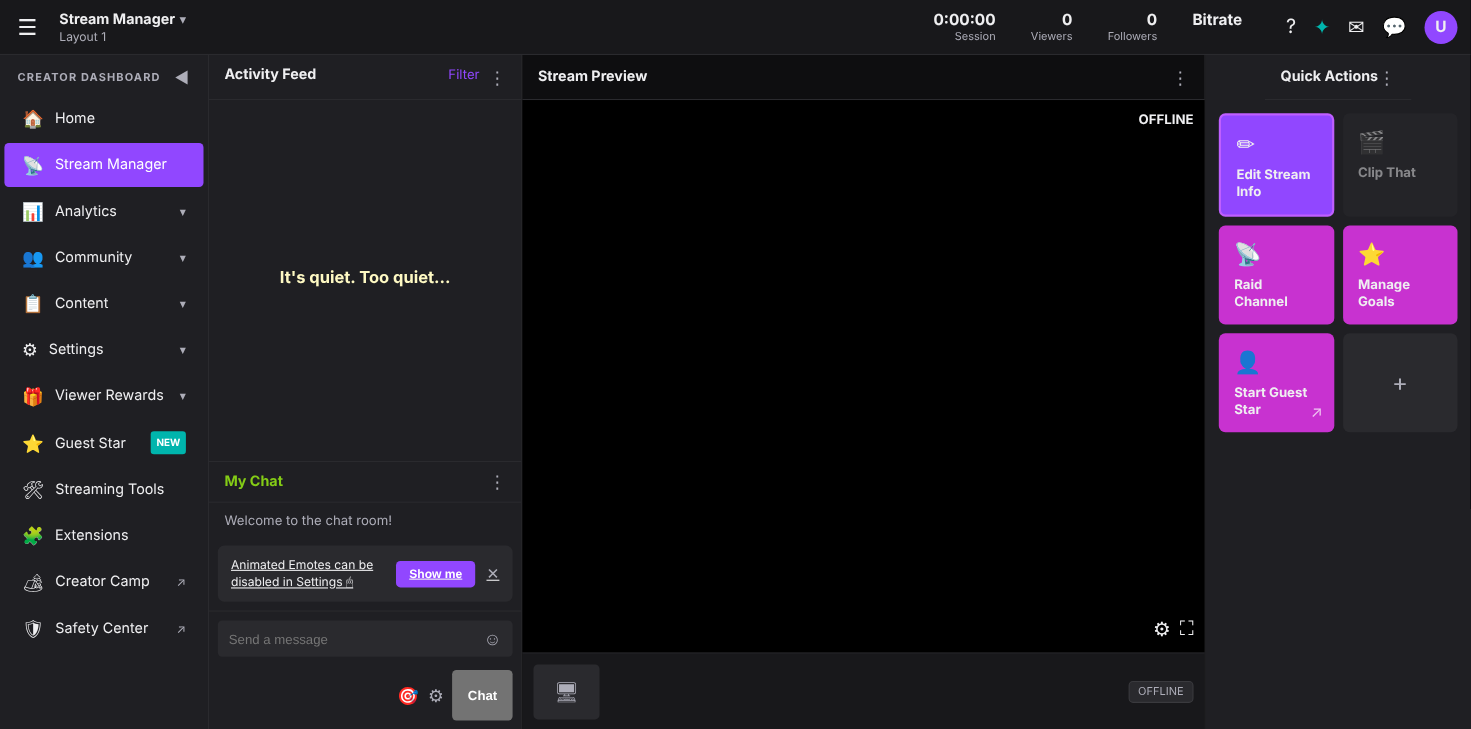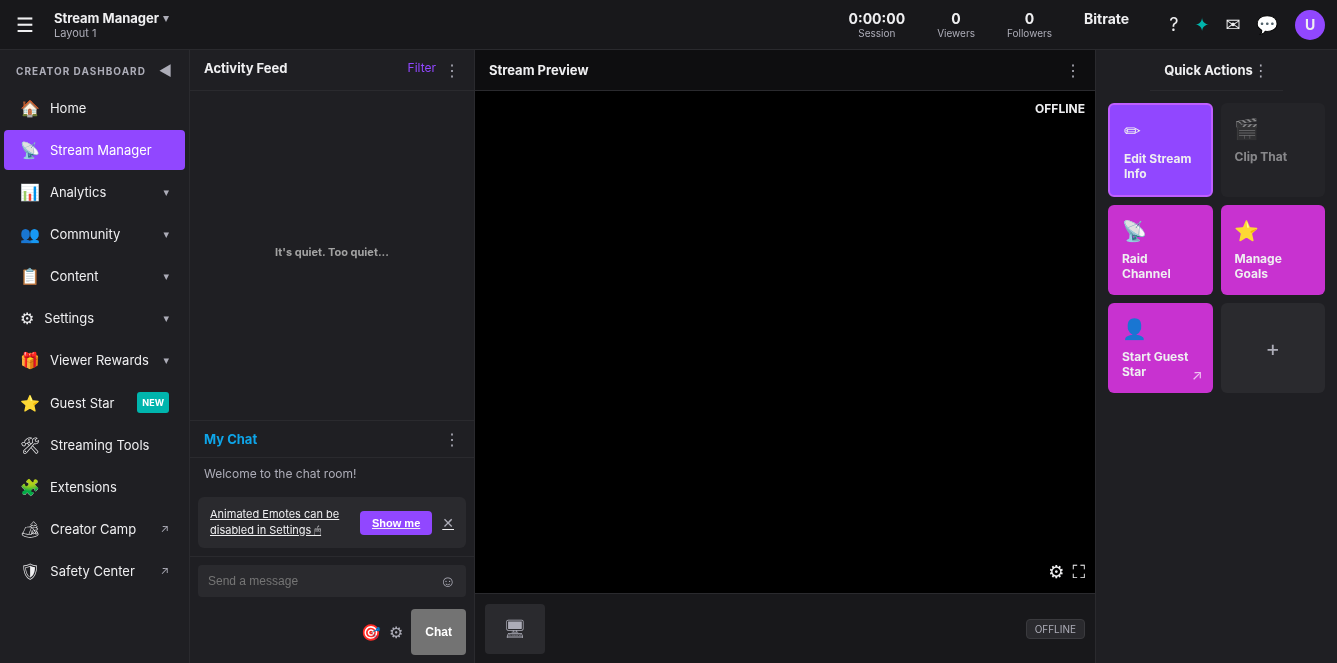--- a/index.html
+++ b/index.html
@@ -28,21 +28,21 @@
       margin-right: 8px;
     }
     .nav-brand-title { font-size: 13px; font-weight: 700; color: #efeff1; }
     .nav-brand-sub { font-size: 11px; color: #adadb8; }
     .nav-brand-chevron { font-size: 12px; color: #adadb8; margin-left: 4px; }
     .nav-stats {
       display: flex;
       gap: 32px;
       margin-left: auto;
     }
-    .nav-stat { display: flex; flex-direction: column; align-items: center; }
+    .nav-stat { display: flex; flex-direction: column; align-items: flex-end; }
     .nav-stat-value { font-size: 14px; font-weight: 700; color: #efeff1; }
     .nav-stat-label { font-size: 10px; color: #adadb8; }
     .nav-right-icons {
       display: flex;
       align-items: center;
       gap: 16px;
       margin-left: 24px;
     }
     .nav-icon { color: #efeff1; font-size: 18px; cursor: pointer; }
     .nav-avatar {
@@ -139,37 +139,37 @@
     .panel-dots { color: #adadb8; cursor: pointer; font-size: 16px; }
     .activity-empty {
       display: flex;
       flex-direction: column;
       align-items: center;
       justify-content: center;
       flex: 1;
       padding: 20px;
       text-align: center;
     }
-    .activity-empty-title { font-size: 11px; font-weight: 700; color: #a3a3a3; margin-bottom: 8px; }
+    .activity-empty-title { font-size: 15px; font-weight: 700; color: #fef9c3; margin-bottom: 8px; }
     .activity-empty-text { font-size: 12px; color: #adadb8; line-height: 1.5; }
 
     
     .chat-section {
       border-top: 1px solid #2a2a2e;
       display: flex;
       flex-direction: column;
       flex-shrink: 0;
     }
     .chat-header {
       display: flex;
       align-items: center;
       padding: 8px 14px;
       border-bottom: 1px solid #2a2a2e;
     }
-    .chat-title { font-size: 13px; font-weight: 700; color: #0ea5e9; flex: 1; }
+    .chat-title { font-size: 13px; font-weight: 700; color: #84cc16; flex: 1; }
     .chat-welcome { font-size: 12px; color: #adadb8; padding: 8px 14px; }
     .chat-notification {
       background: #2a2a2e;
       margin: 8px;
       border-radius: 6px;
       padding: 10px 12px;
       display: flex;
       align-items: center;
       gap: 10px;
       text-decoration: underline;

